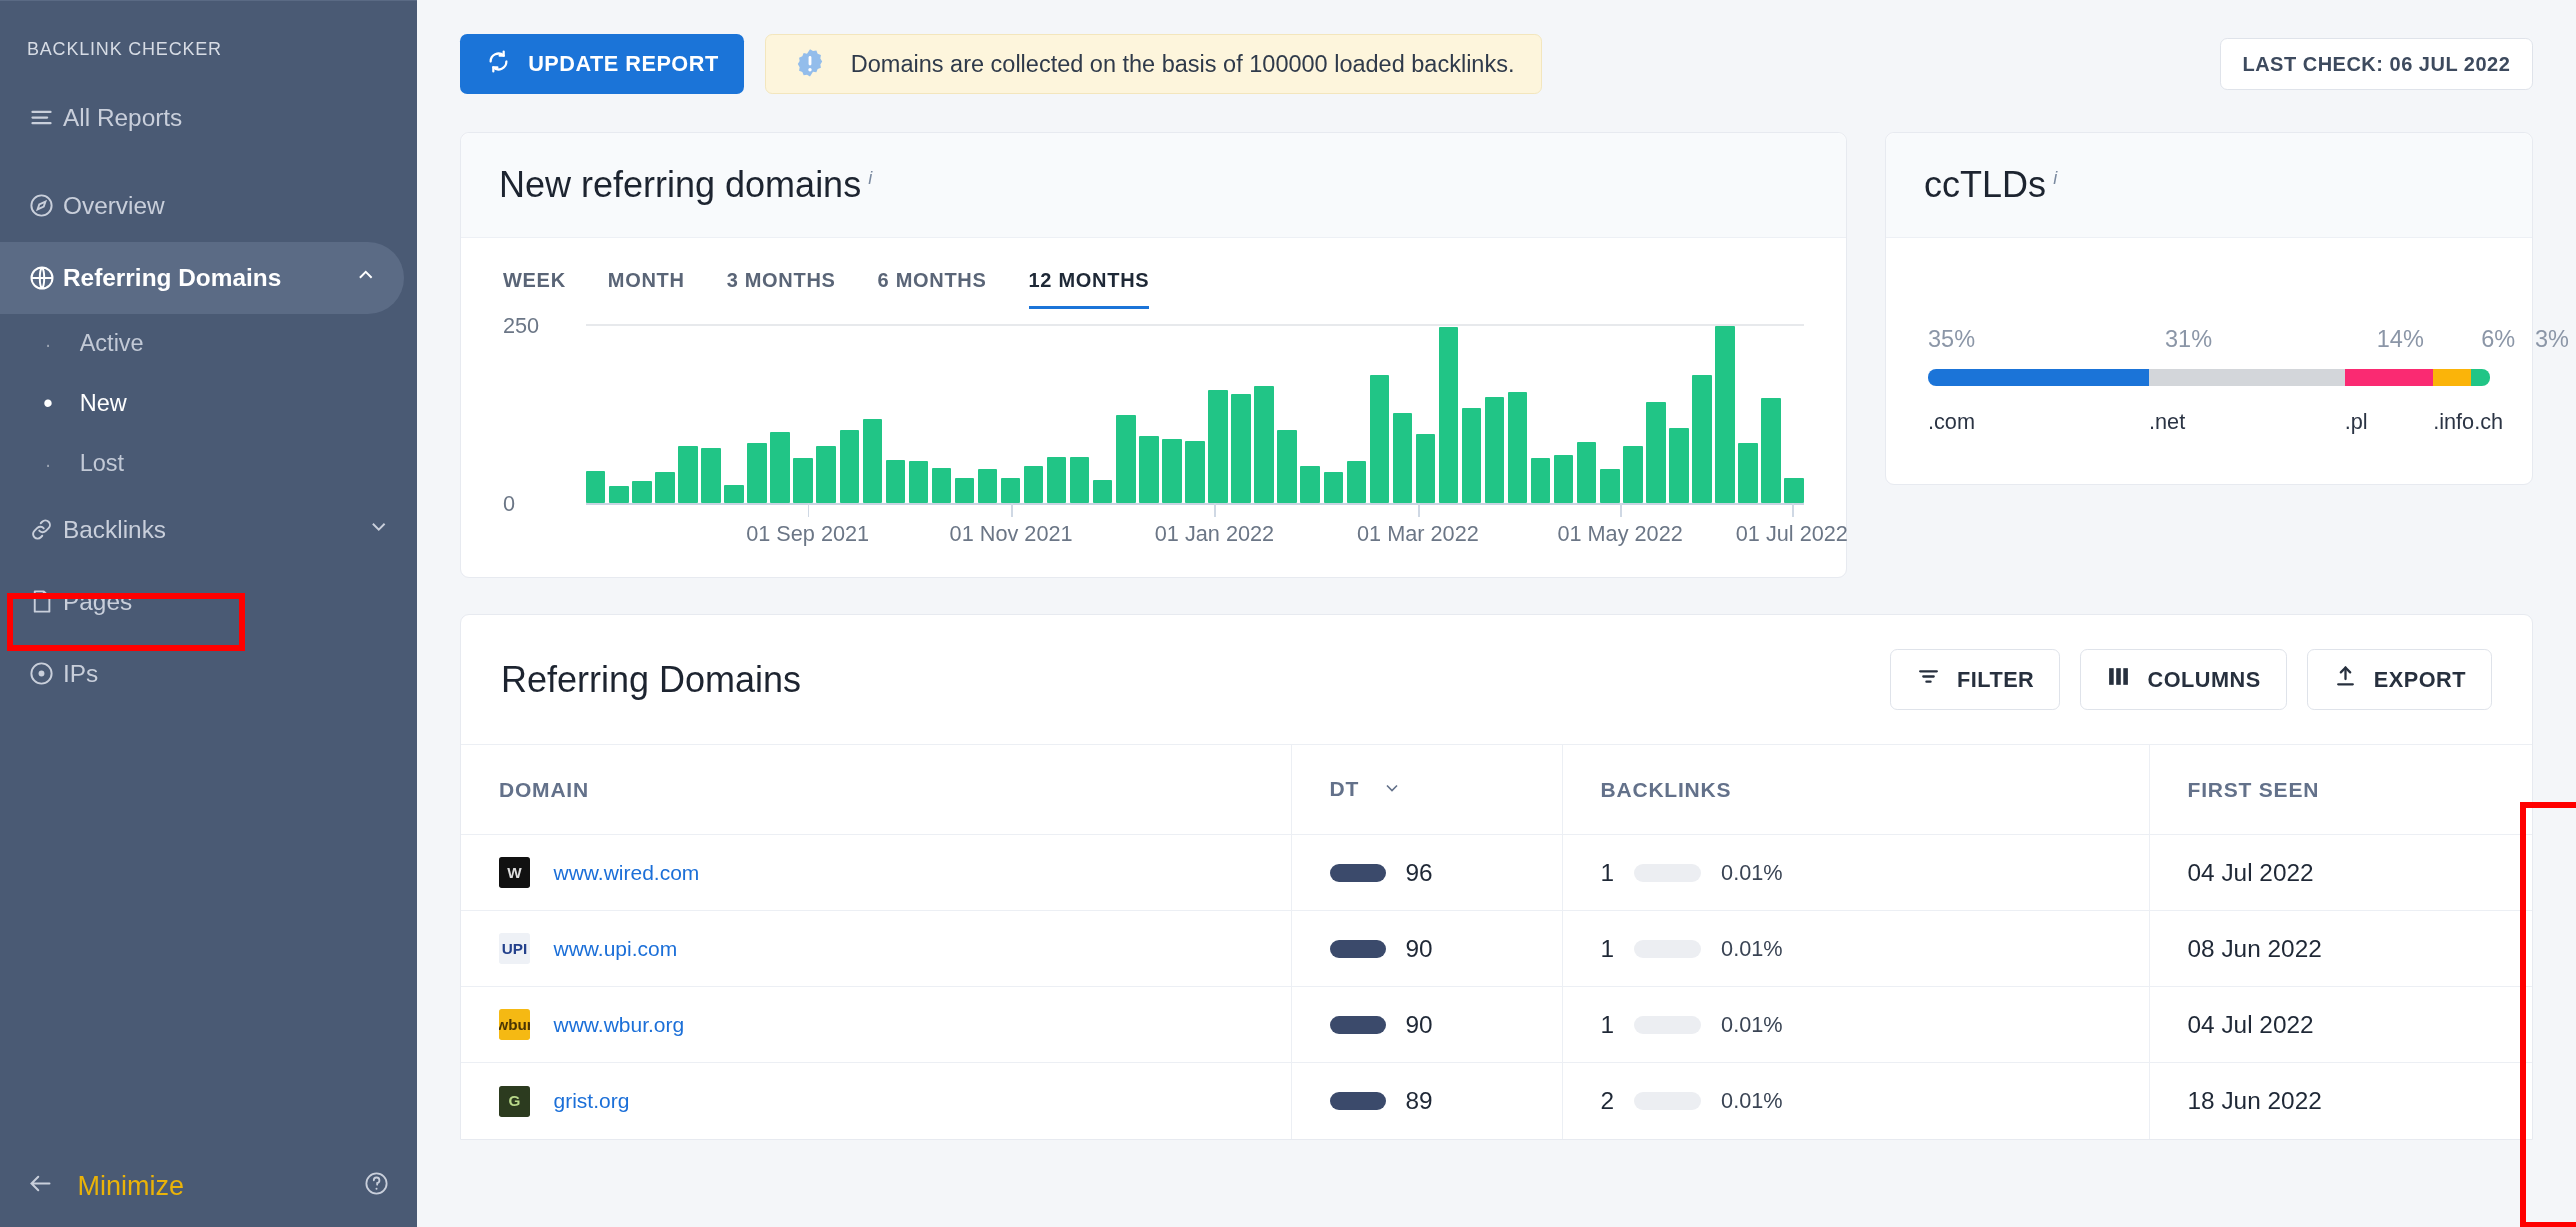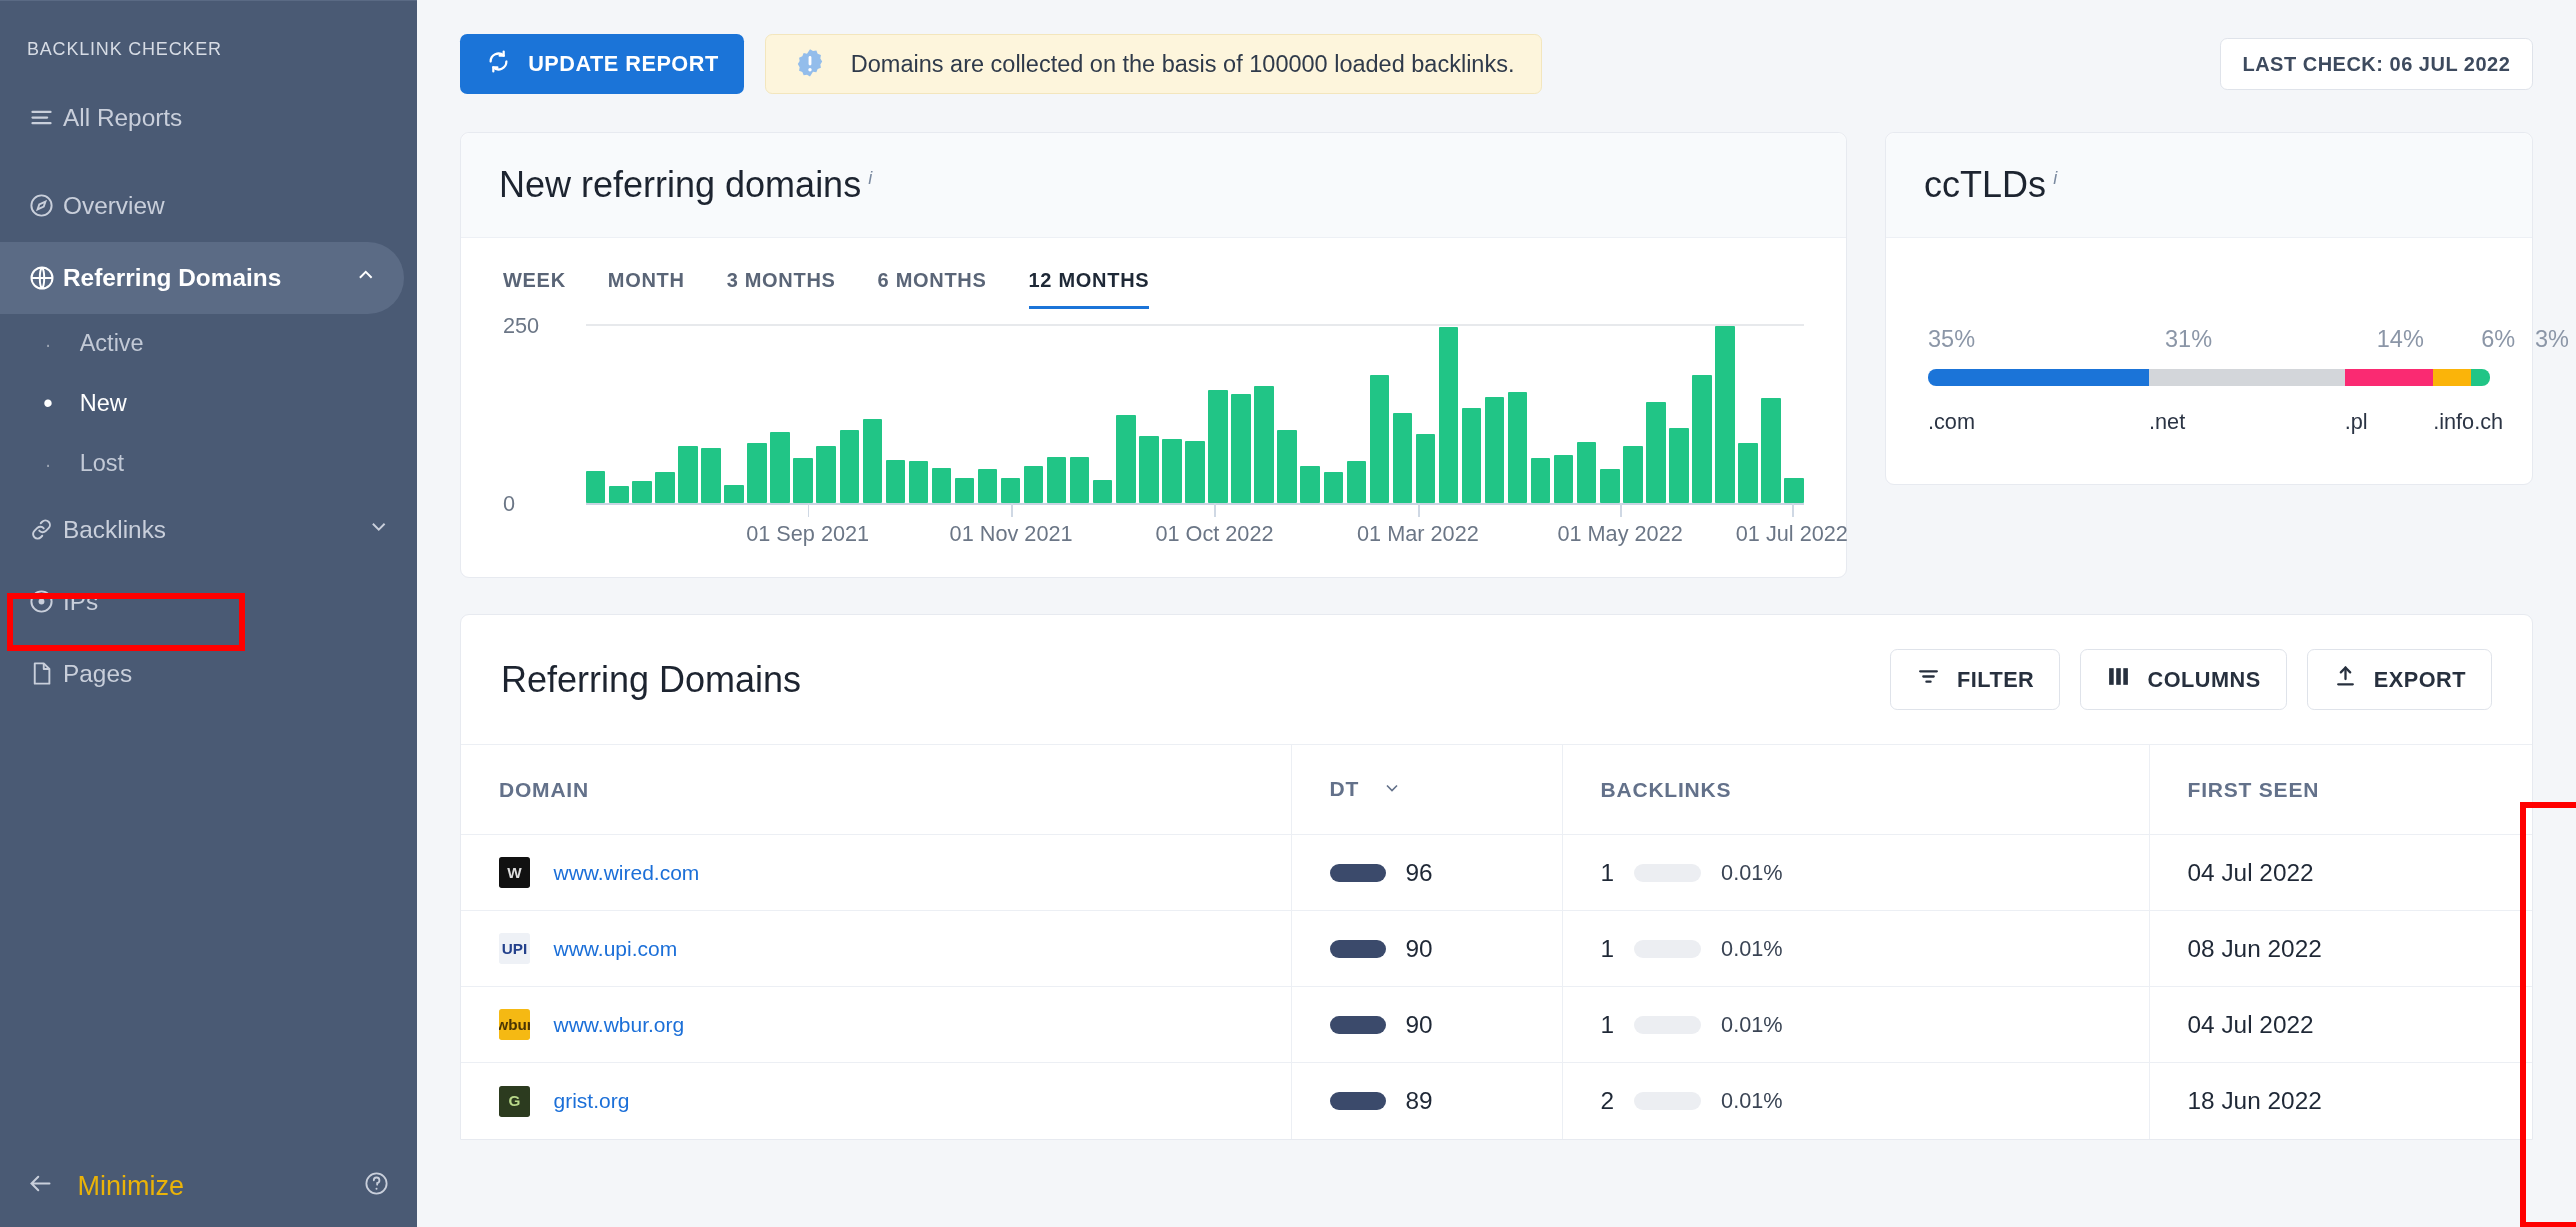--- a/index.html
+++ b/index.html
@@ -257,36 +257,36 @@
       <span class="chev">
         <svg width="23.5" height="23.5" viewBox="0 0 24 24" fill="none" stroke="#c9cfdb" stroke-width="2">
             <path d="M6 9l6 6 6-6"></path>
           </svg>
       </span>
     </div>
 
 
     <div class="sb-item">
       <span class="ic">
+        <svg width="27" height="27" viewBox="0 0 24 24" fill="none" stroke="#c9cfdb" stroke-width="1.7" stroke-linejoin="round">
+            <path d="M6 3h8l5 5v13H6z"></path>
+            <path d="M14 3v5h5"></path>
+          </svg>
+      </span>
+      <span>Pages</span>
+    </div>
+
+    <div class="sb-item">
+      <span class="ic">
         <svg width="27" height="27" viewBox="0 0 24 24" fill="none" stroke="#c9cfdb" stroke-width="1.7">
             <circle cx="12" cy="12" r="9"></circle>
             <circle cx="12" cy="12" r="2.6" fill="#c9cfdb" stroke="none"></circle>
           </svg>
       </span>
       <span>IPs</span>
-    </div>
-
-    <div class="sb-item">
-      <span class="ic">
-        <svg width="27" height="27" viewBox="0 0 24 24" fill="none" stroke="#c9cfdb" stroke-width="1.7" stroke-linejoin="round">
-            <path d="M6 3h8l5 5v13H6z"></path>
-            <path d="M14 3v5h5"></path>
-          </svg>
-      </span>
-      <span>Pages</span>
     </div>
 
     <div class="sb-spacer"></div>
 
     <div class="sb-bottom">
       <span class="ic">
         <svg width="27" height="27" viewBox="0 0 24 24" fill="none" stroke="#c9cfdb" stroke-width="1.8" stroke-linecap="round">
             <path d="M20 12H4M10 6l-6 6 6 6"></path>
           </svg>
       </span>
@@ -412,21 +412,21 @@
                   <div class="bar" title="35" style="height: 14%;"></div>
                 </div>
             </div>
           </div>
           <div class="xaxis" id="xaxis">
               <div class="xtick" style="left: 18.2%;"></div>
               <div class="xlab" style="left: 18.2%;">01 Sep 2021</div>
               <div class="xtick" style="left: 34.9%;"></div>
               <div class="xlab" style="left: 34.9%;">01 Nov 2021</div>
               <div class="xtick" style="left: 51.6%;"></div>
-              <div class="xlab" style="left: 51.6%;">01 Oct 2022</div>
+              <div class="xlab" style="left: 51.6%;">01 Jan 2022</div>
               <div class="xtick" style="left: 68.3%;"></div>
               <div class="xlab" style="left: 68.3%;">01 Mar 2022</div>
               <div class="xtick" style="left: 84.9%;"></div>
               <div class="xlab" style="left: 84.9%;">01 May 2022</div>
               <div class="xtick" style="left: 99%;"></div>
               <div class="xlab" style="left: 99%;">01 Jul 2022</div>
             </div>
         </div>
       </section>
 

